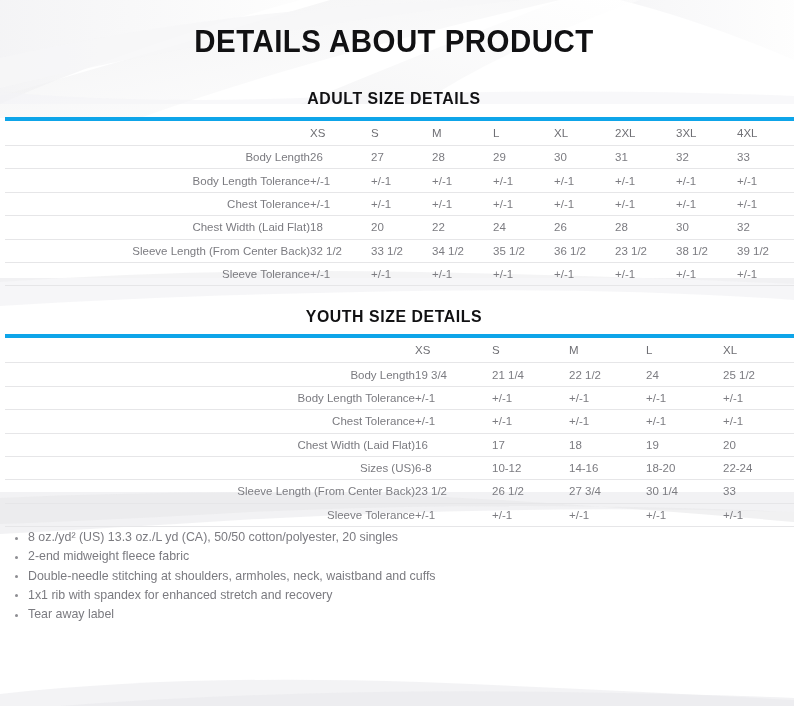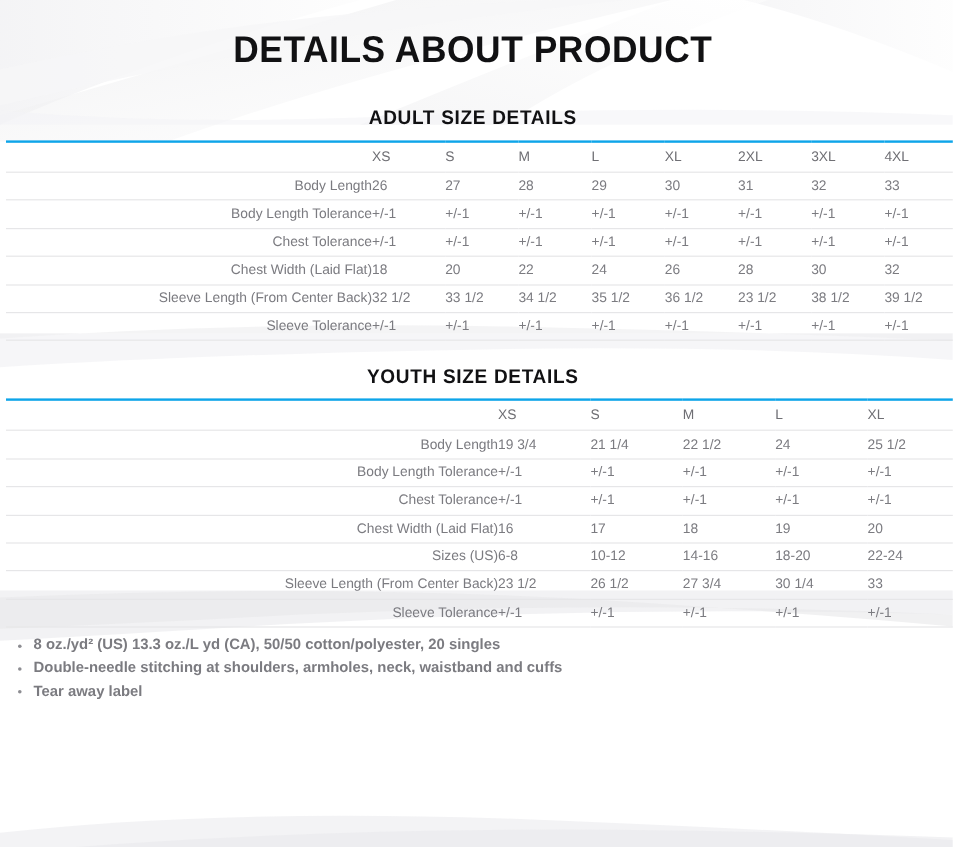--- a/index.html
+++ b/index.html
@@ -72,21 +72,21 @@
     height: 22.4px;
     vertical-align: middle;
     border-top: 1px solid #e6e6e8;
     white-space: nowrap;
   }
   .size-table tr:last-child td,
   .size-table tr:last-child th {
     border-bottom: 1px solid #e6e6e8;
   }
   .size-table .hdr-row th {
-    border-top: 2px solid #0ea5e9;
+    border-top: 4px solid #0ea5e9;
     color: #6f6f74;
     height: 24px;
   }
   .size-table .row-label {
     padding-left: 7px;
     text-align: right;
   }
 
   #adult-table {
     width: 786px;
@@ -112,21 +112,20 @@
     top: 528px;
     width: 794px;
   }
   #features li {
     font-size: 12.4px;
     color: #7b7b80;
     line-height: 19.3px;
     padding-left: 28px;
     position: relative;
     white-space: nowrap;
-    font-weight: bold;
   }
   #features li::before {
     content: "";
     position: absolute;
     left: 15px;
     top: 8.6px;
     width: 3px;
     height: 3px;
     border-radius: 50%;
     background: #8d8d92;
@@ -330,17 +329,19 @@
         <td class="c">+/-1</td>
         <td class="c">+/-1</td>
         <td class="c">+/-1</td>
         <td class="c">+/-1</td>
       </tr>
     </tbody>
   </table>
 
   <ul id="features">
     <li>8 oz./yd² (US) 13.3 oz./L yd (CA), 50/50 cotton/polyester, 20 singles</li>
+    <li>2-end midweight fleece fabric</li>
     <li>Double-needle stitching at shoulders, armholes, neck, waistband and cuffs</li>
+    <li>1x1 rib with spandex for enhanced stretch and recovery</li>
     <li>Tear away label</li>
   </ul>
 
 </div>
 
 </body></html>

